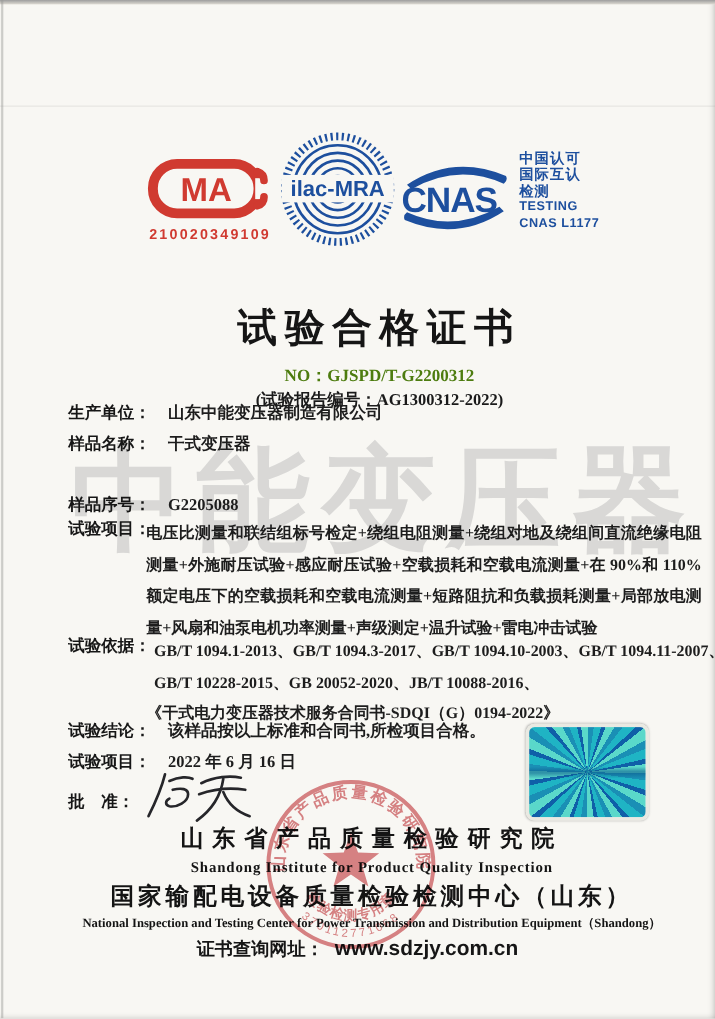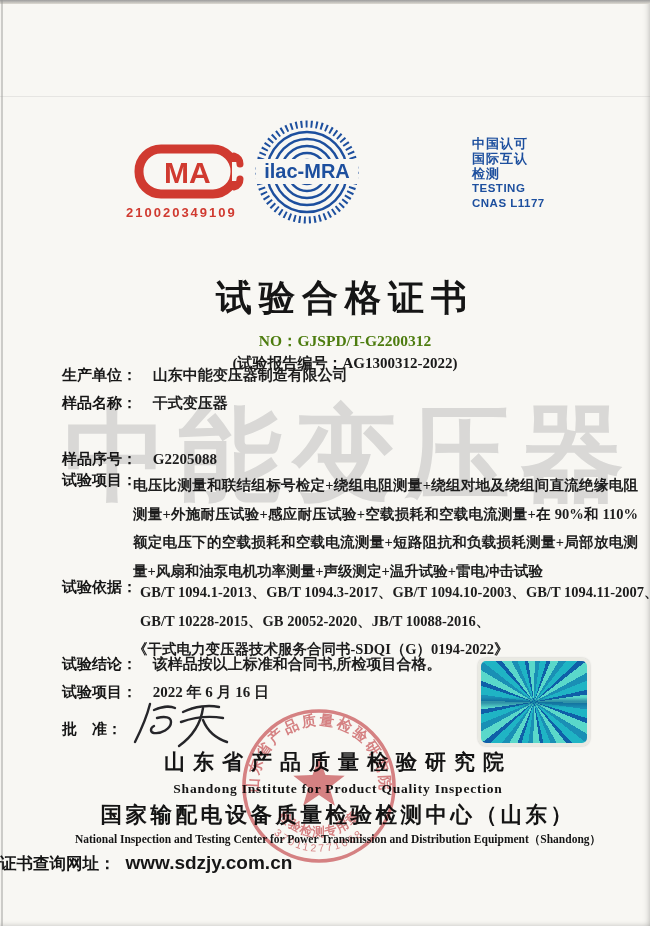--- a/index.html
+++ b/index.html
@@ -18,21 +18,21 @@
   .watermark{
     position:absolute;left:64px;top:386px;z-index:0;
     font-size:104px;letter-spacing:10px;font-weight:700;white-space:nowrap;
     color:rgba(126,126,130,.26);
   }
 
   .layer{position:absolute;inset:0;z-index:1;}
 
   
   .cma{position:absolute;left:133px;top:141px;width:114px;}
-  .cma-number{position:absolute;left:126px;top:205px;width:130px;
+  .cma-number{position:absolute;left:126px;top:205px;width:130px;text-align:center;
     color:#d03a30;font-weight:700;font-size:13px;letter-spacing:2px;
     font-family:"Liberation Sans",sans-serif;}
   .ilac{position:absolute;left:255px;top:120px;}
   .cnas-mark{position:absolute;left:362px;top:149px;}
   .cnas-info{position:absolute;left:472px;top:136px;color:#1d4f9e;
     font-family:"Liberation Sans",sans-serif;font-weight:700;line-height:15px;}
   .cnas-info .cn{font-size:13px;letter-spacing:1px;}
   .cnas-info .en{font-size:11.5px;letter-spacing:.5px;}
 
   
@@ -63,21 +63,21 @@
         #1fb4c4 0deg 9deg,#0f5fa8 9deg 14deg,#5ad8ca 14deg 23deg,#1a8fb5 23deg 30deg);
     box-shadow:0 0 2px rgba(0,0,0,.25);
   }
 
   
   .footer{position:absolute;left:0;top:748px;width:650px;text-align:center;padding-left:26px;box-sizing:border-box;}
   .inst-cn1{font-size:21px;font-weight:700;letter-spacing:8px;color:#141414;}
   .inst-en1{margin-top:5px;font-size:13.5px;font-weight:700;letter-spacing:.8px;color:#141414;}
   .inst-cn2{margin-top:3px;font-size:21.5px;font-weight:700;letter-spacing:3.5px;color:#141414;}
   .inst-en2{margin-top:3px;font-size:11.5px;font-weight:700;color:#141414;}
-  .url-row{position:absolute;left:0;top:852px;width:650px;display:flex;
+  .url-row{position:absolute;left:0;top:852px;width:650px;display:flex;justify-content:center;
     align-items:baseline;gap:10px;padding-left:0;box-sizing:border-box;}
   .url-label{font-size:16.5px;font-weight:700;color:#161616;}
   .url-value{font-size:19px;font-weight:700;color:#161616;font-family:"Liberation Sans",sans-serif;}
 
   .stamp{position:absolute;left:240px;top:707px;z-index:2;mix-blend-mode:multiply;opacity:.85;}
 </style>
 </head>
 <body>
 
 <div id="paper">
@@ -108,20 +108,27 @@
           <circle cx="52" cy="52" r="26" stroke-width="2.4"></circle>
           <circle cx="52" cy="52" r="19" stroke-width="2.4"></circle>
           <circle cx="52" cy="52" r="12" stroke-width="2.4"></circle>
           <circle cx="52" cy="52" r="6" stroke-width="2.4"></circle>
         </g>
         <rect x="1" y="39" width="102" height="25" fill="#f8f7f3"></rect>
         <text x="52" y="58" text-anchor="middle" font-size="20" font-weight="bold" fill="#1d4f9e" font-family="Liberation Sans, sans-serif">ilac-MRA</text>
       </svg>
     </div>
 
+    <div class="cnas-mark">
+      <svg width="104" height="62" viewBox="0 0 104 62">
+        <path d="M8,19 Q50,-9 98,11 Q100,15 96,18 Q54,-1 12,23 Z" fill="#1d4f9e"></path>
+        <path d="M96,43 Q54,71 6,51 Q4,47 8,44 Q50,63 92,39 Z" fill="#1d4f9e"></path>
+        <text x="3" y="44" font-size="32" font-weight="bold" fill="#1d4f9e" letter-spacing="-1" font-family="Liberation Sans, sans-serif">CNAS</text>
+      </svg>
+    </div>
 
     <div class="cnas-info">
       <div class="cn">中国认可</div>
       <div class="cn">国际互认</div>
       <div class="cn">检测</div>
       <div class="en">TESTING</div>
       <div class="en">CNAS L1177</div>
     </div>
 
     <div class="title-block">

